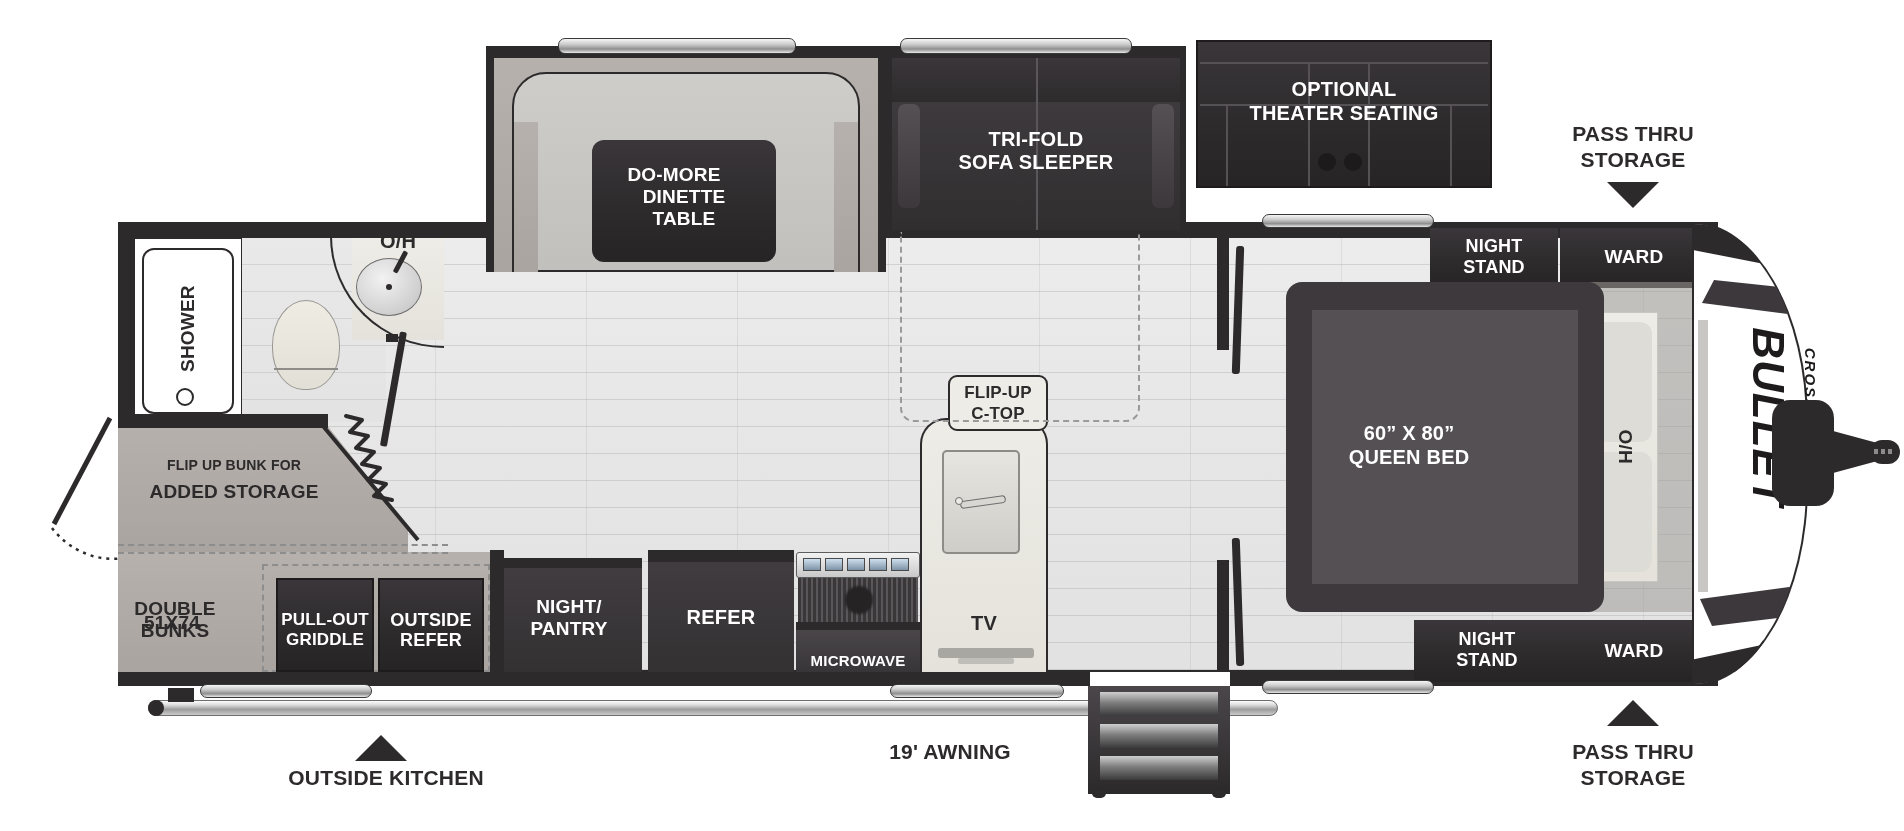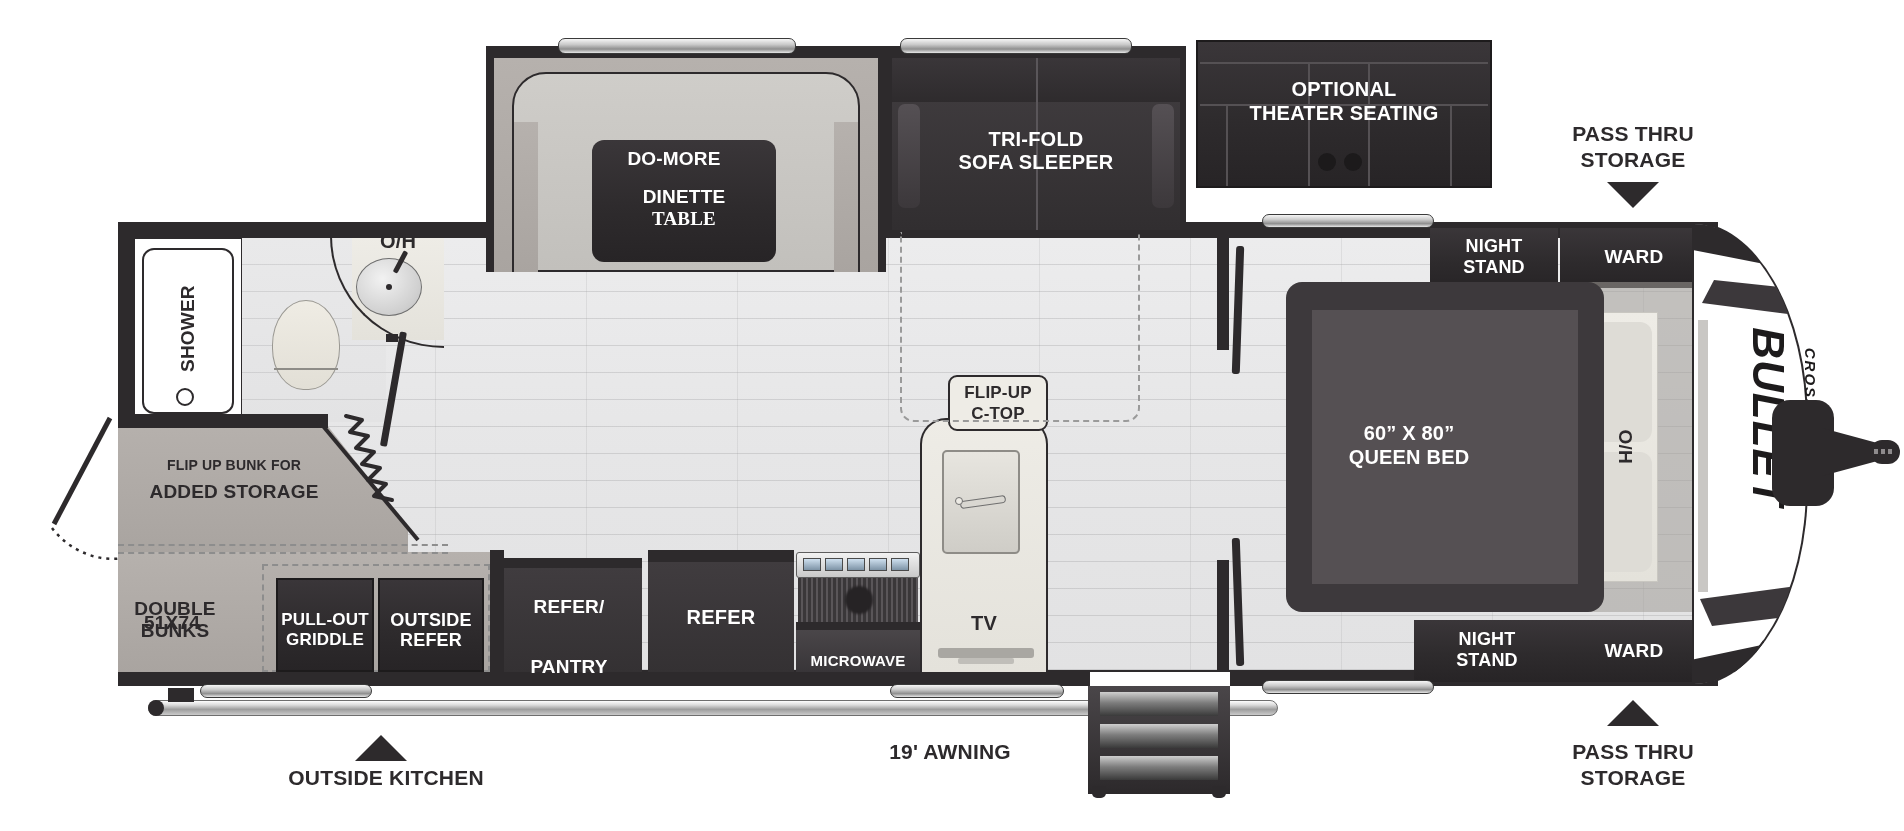--- a/index.html
+++ b/index.html
@@ -159,22 +159,22 @@
   <div class="lbl lbl-light" style="left:266px;top:610px;width:118px;font-size:17px;">PULL-OUT</div>
   <div class="lbl lbl-light" style="left:266px;top:630px;width:118px;font-size:17px;">GRIDDLE</div>
 
   <div class="abs dark" style="left:378px;top:578px;width:106px;height:94px;border:2px solid #1d1b1c;"></div>
   <div class="lbl lbl-light" style="left:372px;top:610px;width:118px;font-size:18px;">OUTSIDE</div>
   <div class="lbl lbl-light" style="left:372px;top:630px;width:118px;font-size:18px;">REFER</div>
 
   <div class="abs" style="left:496px;top:558px;width:146px;height:10px;background:#2d2a2c;"></div>
   <div class="abs dark2" style="left:496px;top:568px;width:146px;height:104px;"></div>
   <div class="abs" style="left:490px;top:550px;width:14px;height:122px;background:#2d2a2c;"></div>
-  <div class="lbl lbl-light" style="left:496px;top:596px;width:146px;font-size:19px;">REFER/</div>
-  <div class="lbl lbl-light" style="left:496px;top:618px;width:146px;font-size:19px;margin-top:38px;">PANTRY</div>
+  <div class="lbl lbl-light" style="left:496px;top:596px;width:146px;font-size:19px;">NIGHT/</div>
+  <div class="lbl lbl-light" style="left:496px;top:618px;width:146px;font-size:19px;">PANTRY</div>
 
   <div class="abs" style="left:648px;top:550px;width:146px;height:12px;background:#2d2a2c;"></div>
   <div class="abs dark2" style="left:648px;top:562px;width:146px;height:110px;"></div>
   <div class="lbl lbl-light" style="left:648px;top:606px;width:146px;font-size:20px;">REFER</div>
 
   <div class="abs stove" style="left:796px;top:552px;width:124px;height:26px;"></div>
   <div class="abs burner" style="left:803px;top:558px;width:18px;height:13px;"></div>
   <div class="abs burner" style="left:825px;top:558px;width:18px;height:13px;"></div>
   <div class="abs burner" style="left:847px;top:558px;width:18px;height:13px;"></div>
   <div class="abs burner" style="left:869px;top:558px;width:18px;height:13px;"></div>
@@ -200,23 +200,23 @@
 
   <div class="abs" style="left:900px;top:232px;width:240px;height:190px;
               border:2px dashed #9a9a9a;border-top:none;border-radius:0 0 14px 14px;"></div>
 
   <div class="abs shellwall" style="left:486px;top:46px;width:400px;height:226px;"></div>
   <div class="abs gray" style="left:494px;top:58px;width:384px;height:214px;"></div>
   <div class="abs gray-lt" style="left:512px;top:72px;width:348px;height:200px;border:2.5px solid #2d2a2c;border-radius:34px 34px 0 0;"></div>
   <div class="abs gray" style="left:514px;top:122px;width:24px;height:150px;"></div>
   <div class="abs gray" style="left:834px;top:122px;width:24px;height:150px;"></div>
   <div class="abs dark" style="left:592px;top:140px;width:184px;height:122px;border-radius:12px;"></div>
-  <div class="lbl lbl-light" style="left:592px;top:148px;width:164px;font-size:19px;">DO-MORE</div>
+  <div class="lbl lbl-light" style="left:592px;top:164px;width:164px;font-size:19px;">DO-MORE</div>
   <div class="lbl lbl-light" style="left:592px;top:186px;width:184px;font-size:19px;">DINETTE</div>
-  <div class="lbl lbl-light" style="left:592px;top:208px;width:184px;font-size:19px;font-family:Liberation Serif, serif;">TABLE</div>
+  <div class="lbl lbl-light" style="left:592px;top:208px;width:184px;font-size:19px;">TABLE</div>
   <div class="abs window" style="left:558px;top:38px;width:238px;height:16px;"></div>
 
   <div class="abs shellwall" style="left:886px;top:46px;width:300px;height:186px;"></div>
   <div class="abs sofaseg" style="left:892px;top:58px;width:288px;height:172px;"></div>
   <div class="abs" style="left:892px;top:58px;width:288px;height:44px;background:linear-gradient(180deg,#3a3639 0%,#2e2b2d 100%);"></div>
   <div class="abs" style="left:1036px;top:58px;width:2px;height:172px;background:#5a565a;"></div>
   <div class="abs bolster" style="left:898px;top:104px;width:22px;height:104px;"></div>
   <div class="abs bolster" style="left:1152px;top:104px;width:22px;height:104px;"></div>
   <div class="lbl lbl-light" style="left:892px;top:151px;width:288px;font-size:20px;">SOFA SLEEPER</div>
   <div class="lbl lbl-light" style="left:892px;top:128px;width:288px;font-size:20px;">TRI-FOLD</div>

